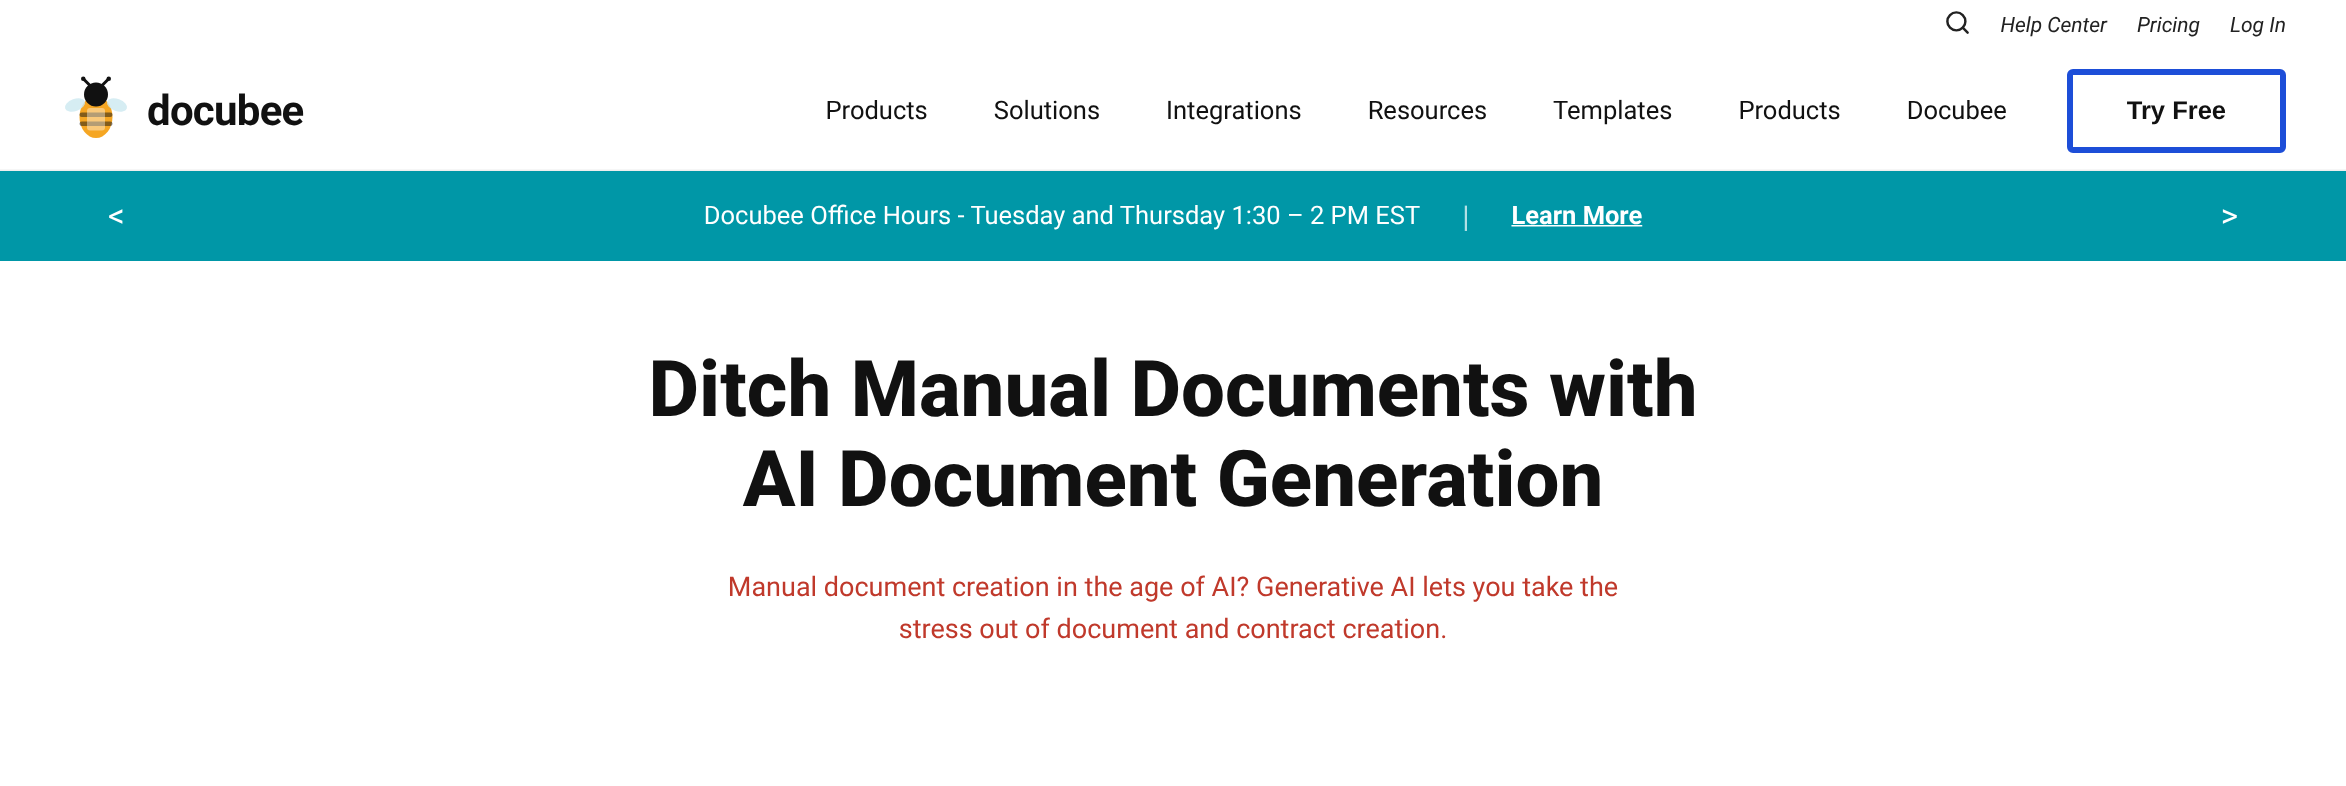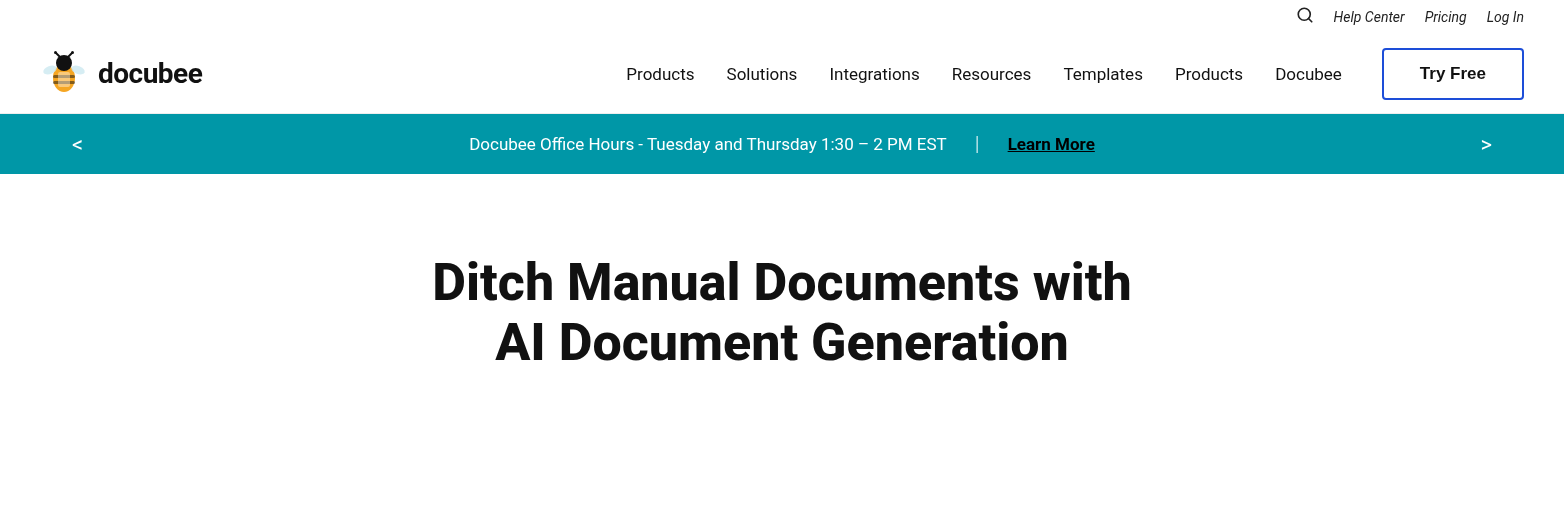--- a/index.html
+++ b/index.html
@@ -65,36 +65,36 @@
 
     
     .bee-icon {
       width: 48px;
       height: 48px;
     }
 
     .nav-links {
       display: flex;
       align-items: center;
-      gap: 32px;
+      gap: 44px;
       list-style: none;
       margin-right: 40px;
     }
 
     .nav-link {
       font-size: 17px;
       color: #111;
       cursor: pointer;
       text-decoration: none;
       white-space: nowrap;
     }
 
     .try-free-btn {
       padding: 14px 36px;
-      border: 2px solid #1d4ed8;
+      border: 4px solid #1d4ed8;
       background: #fff;
       color: #111;
       font-size: 17px;
       font-weight: 600;
       cursor: pointer;
       border-radius: 4px;
       white-space: nowrap;
     }
 
     
@@ -114,21 +114,21 @@
       font-weight: 400;
     }
 
     .banner-divider {
       color: rgba(255,255,255,0.7);
       font-size: 20px;
       margin: 0 4px;
     }
 
     .banner-learn-more {
-      color: #000000;
+      color: #ffffff;
       font-size: 17px;
       font-weight: 700;
       text-decoration: underline;
       cursor: pointer;
       text-align: right;
     }
 
     .banner-arrow {
       color: #fff;
       font-size: 22px;
@@ -148,21 +148,20 @@
     }
 
     
     .hero {
       display: flex;
       flex-direction: column;
       align-items: center;
       justify-content: center;
       padding: 56px 40px 60px;
       text-align: center;
-      margin-top: 23px;
     }
 
     .hero-title {
       font-size: 52px;
       font-weight: 800;
       color: #111;
       line-height: 1.15;
       max-width: 700px;
       margin-bottom: 28px;
     }
@@ -230,13 +229,14 @@
 <div class="announcement-banner">
   <span class="banner-arrow banner-arrow-left">&lt;</span>
   <span class="banner-text">Docubee Office Hours - Tuesday and Thursday 1:30 – 2 PM EST</span>
   <span class="banner-divider">|</span>
   <a class="banner-learn-more">Learn More</a>
   <span class="banner-arrow banner-arrow-right">&gt;</span>
 </div>
 
 <section class="hero">
   <h1 class="hero-title">Ditch Manual Documents with AI Document Generation</h1>
+  <p class="hero-subtitle">Manual document creation in the age of AI? Generative AI lets you take the stress out of document and contract creation.</p>
 </section>
 
 </body></html>

